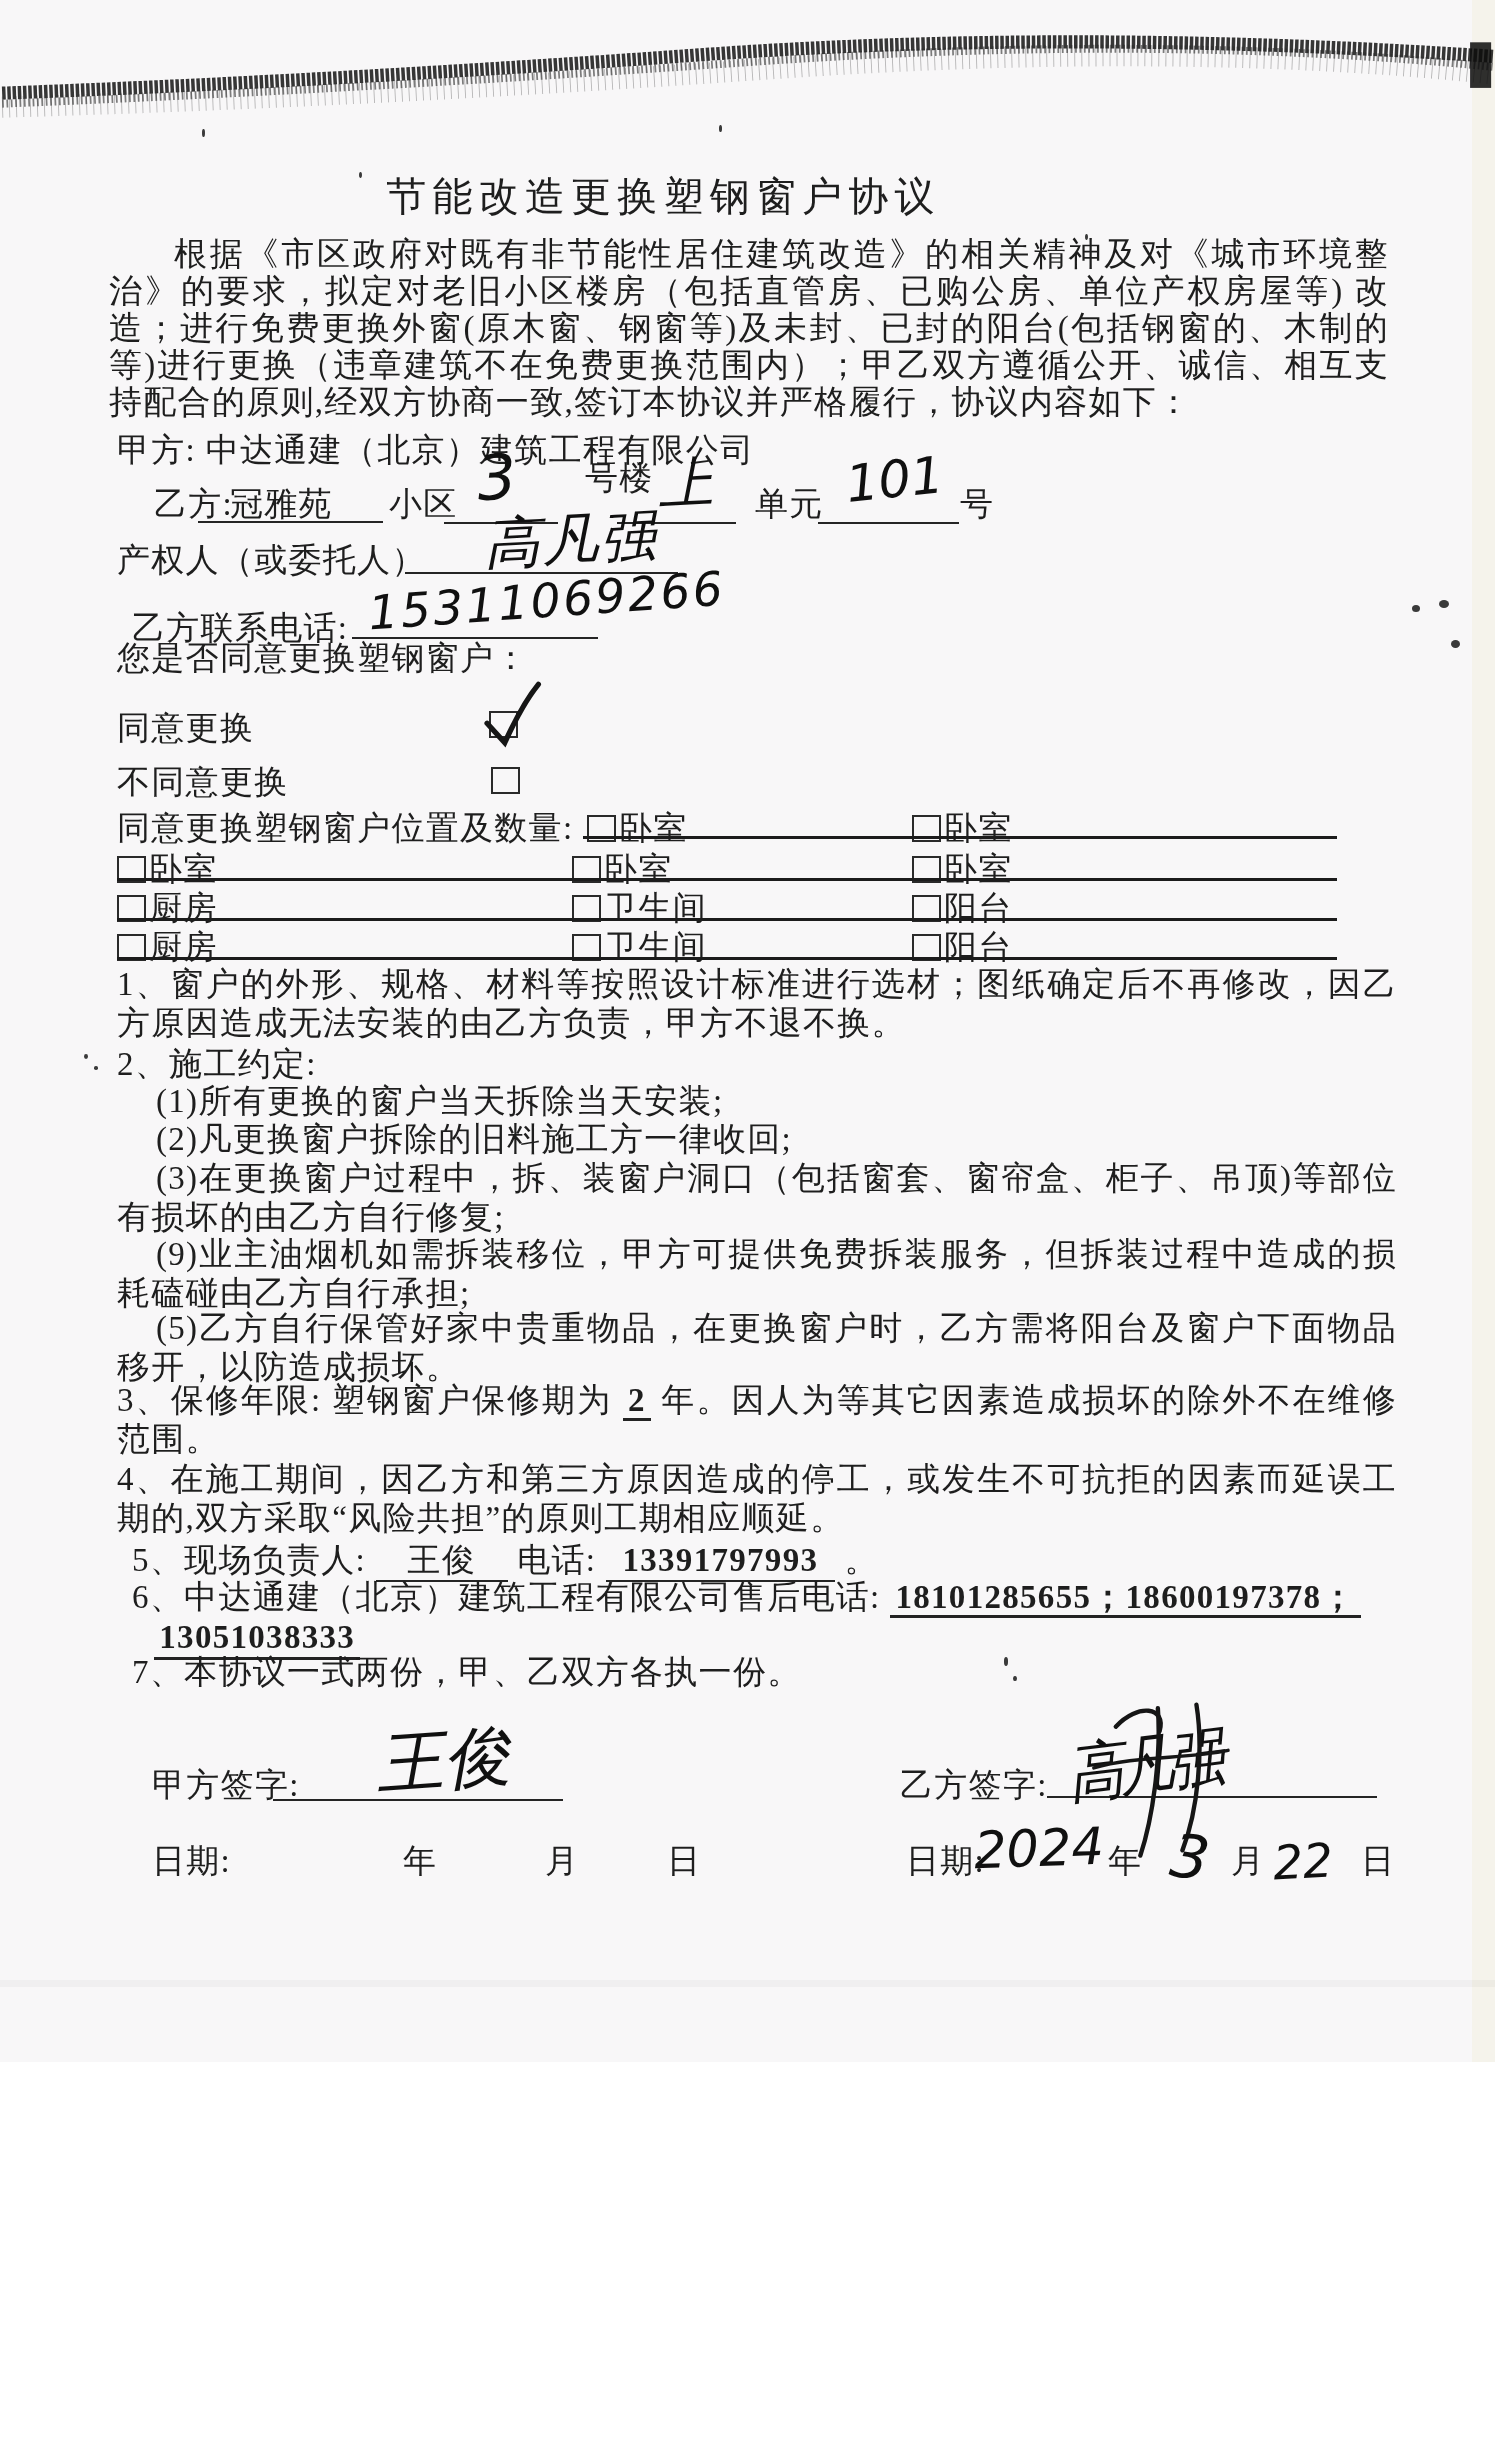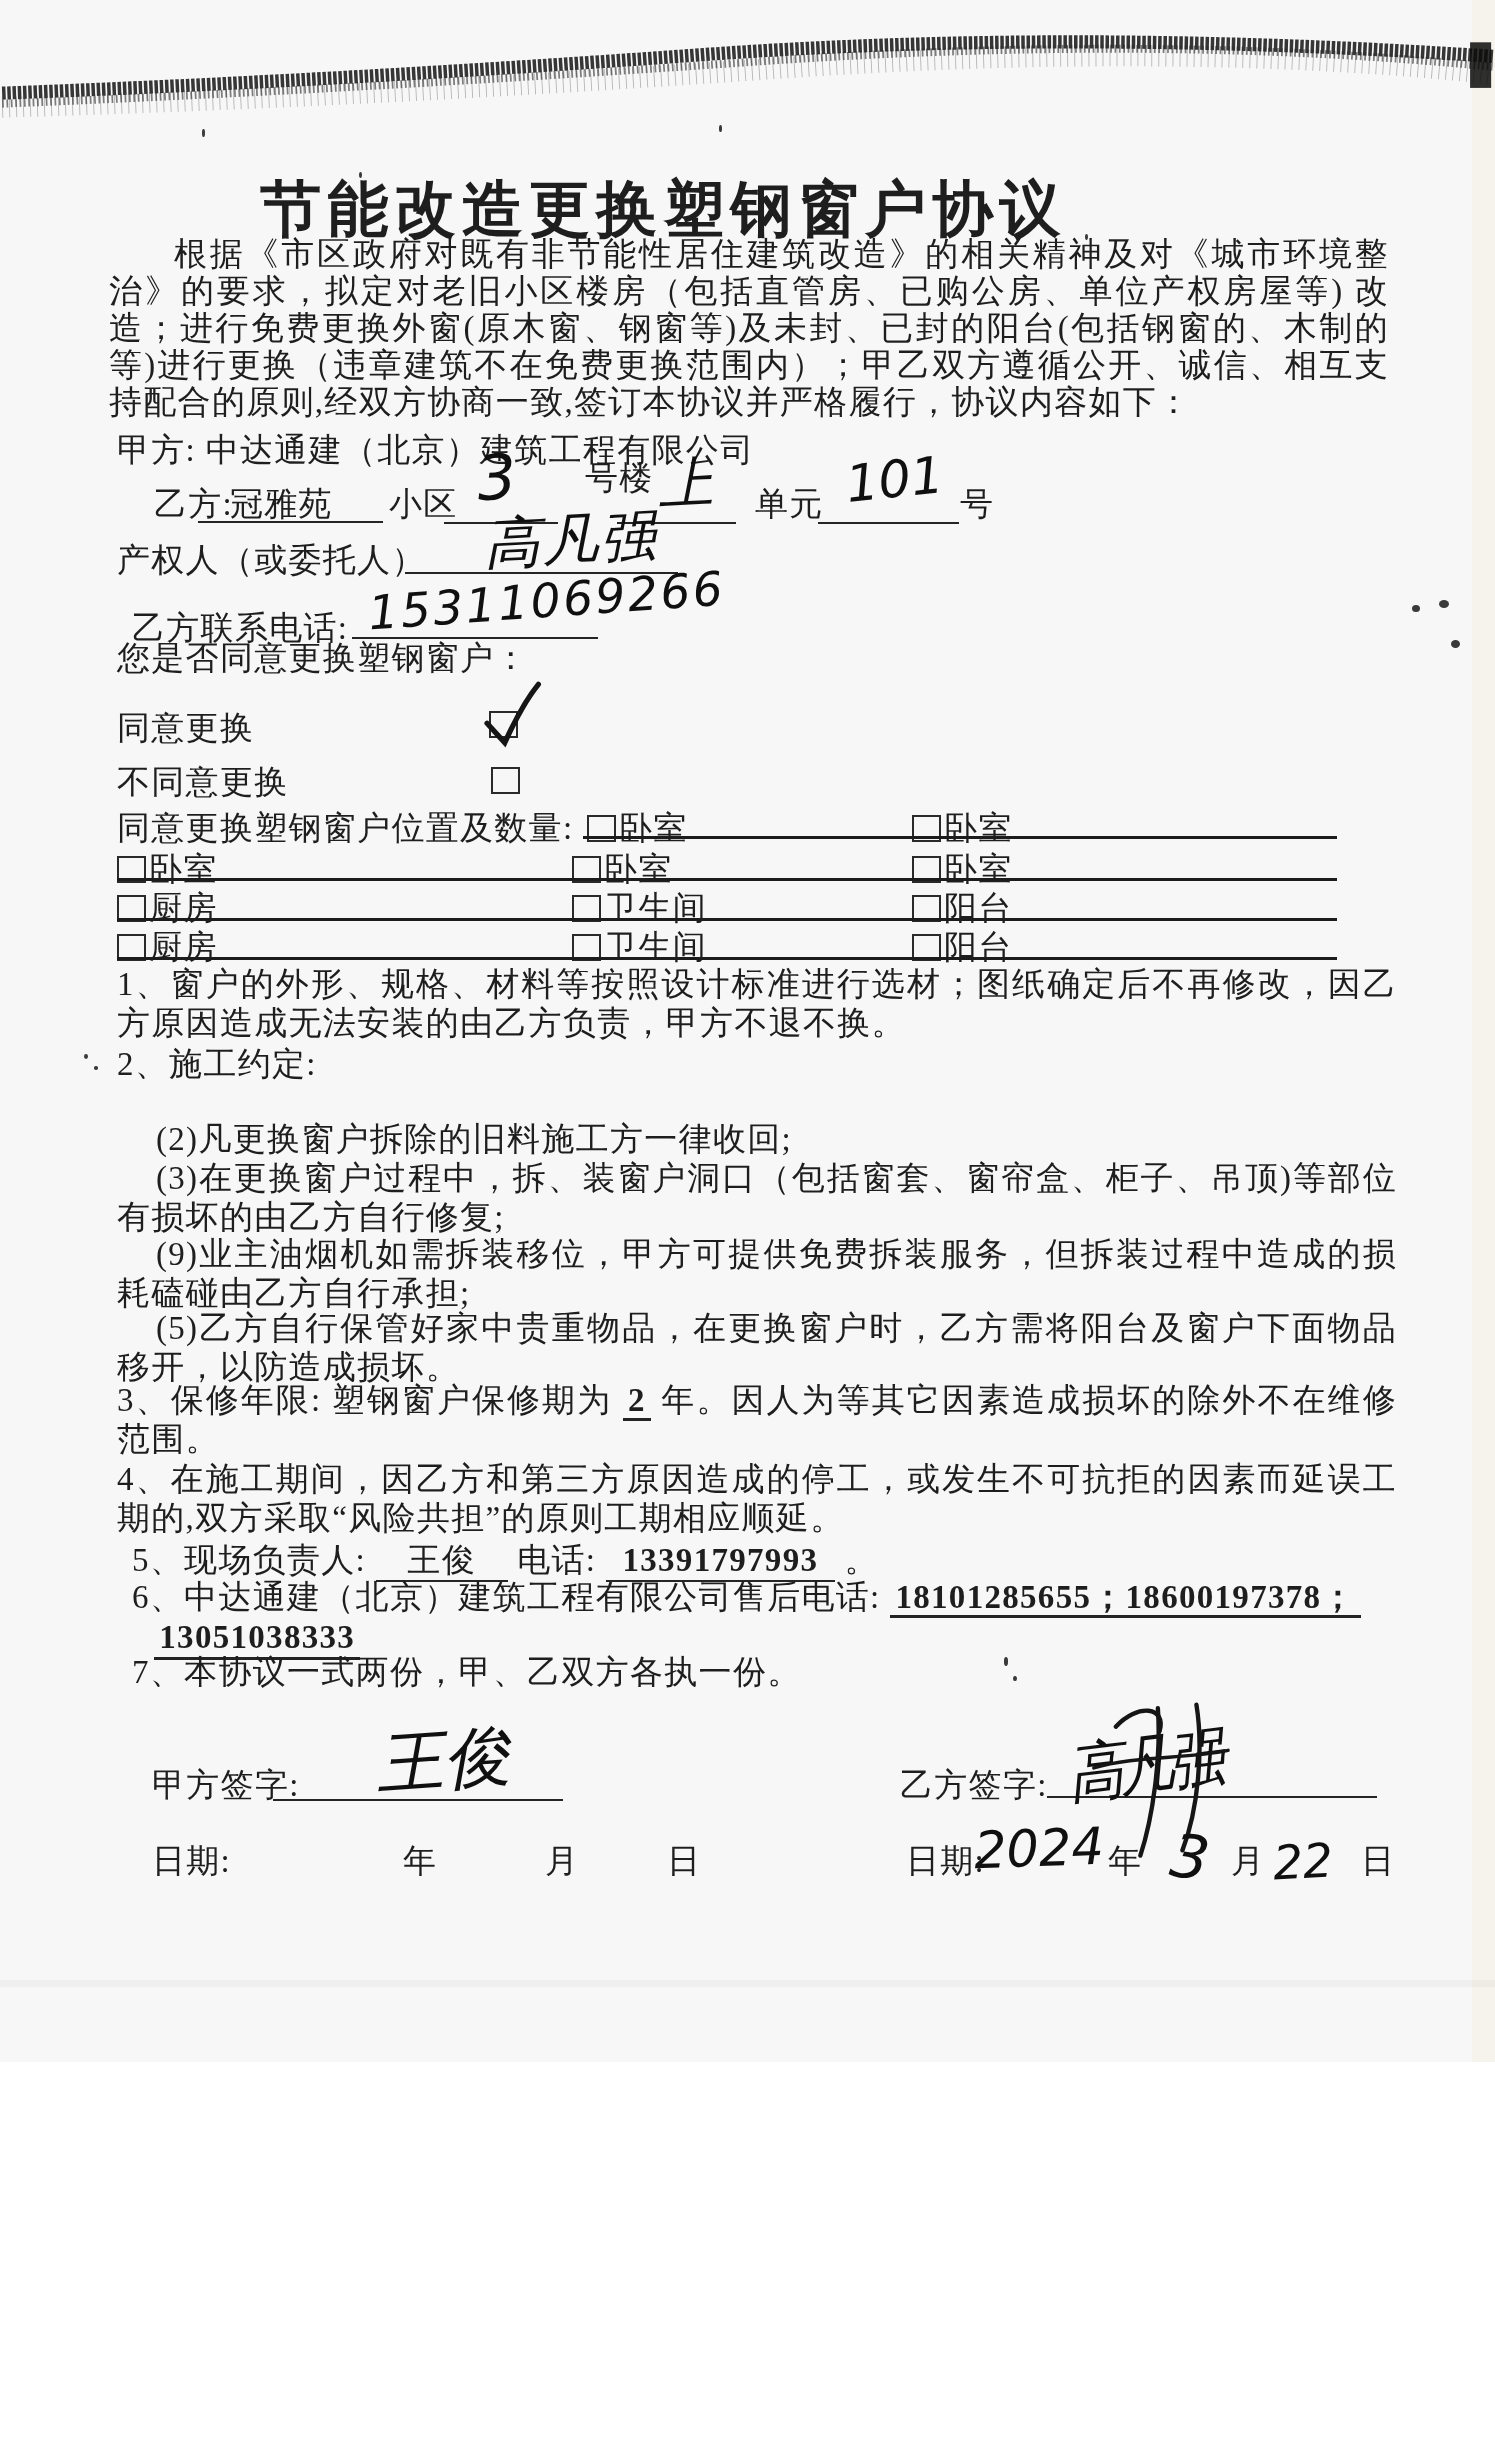--- a/index.html
+++ b/index.html
@@ -5,21 +5,21 @@
   html,body{margin:0;padding:0;background:#ffffff;}
   #paper{position:relative;width:1495px;height:2462px;background:#ffffff;overflow:hidden;
          font-family:"Liberation Serif","DejaVu Serif",serif;color:#1e1e1e;}
   .scan-area{position:absolute;left:0;top:0;width:1495px;height:2062px;background:#f8f7f8;}
   .edge-strip{position:absolute;right:0;top:0;width:23px;height:2062px;background:#f4f1e7;opacity:.8;}
   .crease{position:absolute;left:0;top:1980px;width:1495px;height:7px;background:rgba(60,60,60,.04);}
   .abs{position:absolute;}
   .pt{font-size:33px;line-height:39px;letter-spacing:1.3px;white-space:nowrap;}
   .blk{width:1280px;text-align:justify;white-space:normal;}
   .ind{text-indent:39px;}
-  .title{font-size:61px;font-weight:bold;letter-spacing:6.2px;white-space:nowrap;}
+  .title{font-size:40px;font-weight:normal;letter-spacing:6.2px;white-space:nowrap;}
   .hw{font-family:"DejaVu Sans","Liberation Sans",sans-serif;font-style:italic;color:#101010;white-space:nowrap;}
   .rule{position:absolute;height:0;border-bottom:2.6px solid #252525;}
   .rule.th{border-bottom-width:3.5px;border-bottom-color:#1c1c1c;}
   .cbox{display:inline-block;width:24.6px;height:23px;border:2.6px solid #2a2a2a;vertical-align:-2.6px;margin-right:3.5px;background:transparent;}
   .u{border-bottom:3.5px solid #232323;padding:0 5.3px;font-weight:bold;}
   .useg{display:inline-block;text-align:center;border-bottom:2.6px solid #252525;}
   .speck{position:absolute;background:#3a3a3a;border-radius:50%;}
   svg{display:block;}
 </style>
 </head>
@@ -106,20 +106,21 @@
   <span class="abs pt" style="left:912px;top:889px;"><span class="cbox"></span><span>阳台</span></span>
   <div class="rule th" style="left:117px;top:918px;width:1220px;"></div>
 
   <span class="abs pt" style="left:117px;top:928px;"><span class="cbox"></span><span>厨房</span></span>
   <span class="abs pt" style="left:572px;top:928px;"><span class="cbox"></span><span>卫生间</span></span>
   <span class="abs pt" style="left:912px;top:928px;"><span class="cbox"></span><span>阳台</span></span>
   <div class="rule th" style="left:117px;top:957px;width:1220px;"></div>
 
   <div class="abs pt blk" style="left:117px;top:965px;">1、窗户的外形、规格、材料等按照设计标准进行选材；图纸确定后不再修改，因乙方原因造成无法安装的由乙方负责，甲方不退不换。</div>
   <div class="abs pt" style="left:117px;top:1045px;">2、施工约定:</div>
+  <div class="abs pt blk ind" style="left:117px;top:1082px;">(1)所有更换的窗户当天拆除当天安装;</div>
   <div class="abs pt blk ind" style="left:117px;top:1120px;">(2)凡更换窗户拆除的旧料施工方一律收回;</div>
   <div class="abs pt blk ind" style="left:117px;top:1159px;">(3)在更换窗户过程中，拆、装窗户洞口（包括窗套、窗帘盒、柜子、吊顶)等部位有损坏的由乙方自行修复;</div>
   <div class="abs pt blk ind" style="left:117px;top:1235px;">(9)业主油烟机如需拆装移位，甲方可提供免费拆装服务，但拆装过程中造成的损耗磕碰由乙方自行承担;</div>
   <div class="abs pt blk ind" style="left:117px;top:1309px;">(5)乙方自行保管好家中贵重物品，在更换窗户时，乙方需将阳台及窗户下面物品移开，以防造成损坏。</div>
 
   <div class="abs pt blk" style="left:117px;top:1381px;">
     <span>3、保修年限: 塑钢窗户保修期为</span>
     <span class="u">2</span>
     <span>年。因人为等其它因素造成损坏的除外不在维修范围。</span>
   </div>

